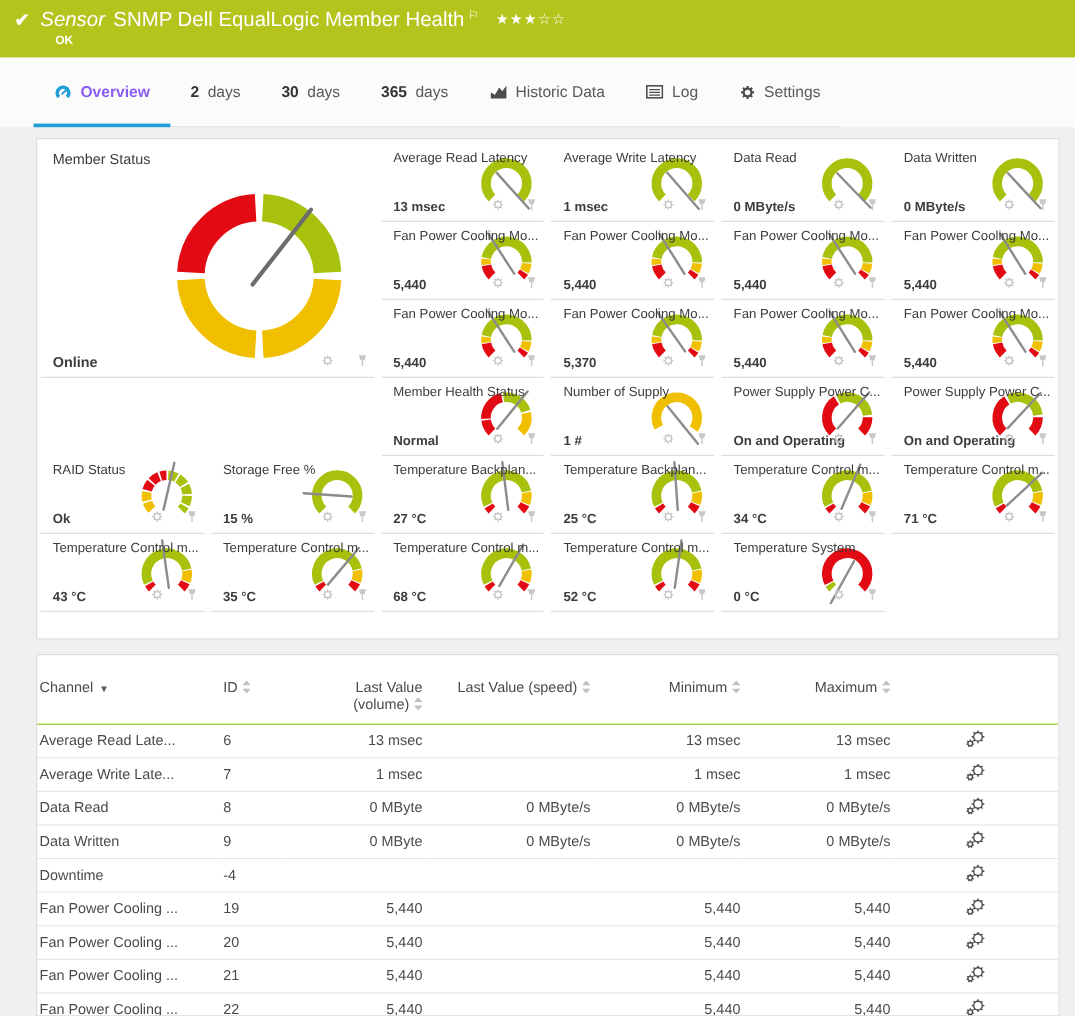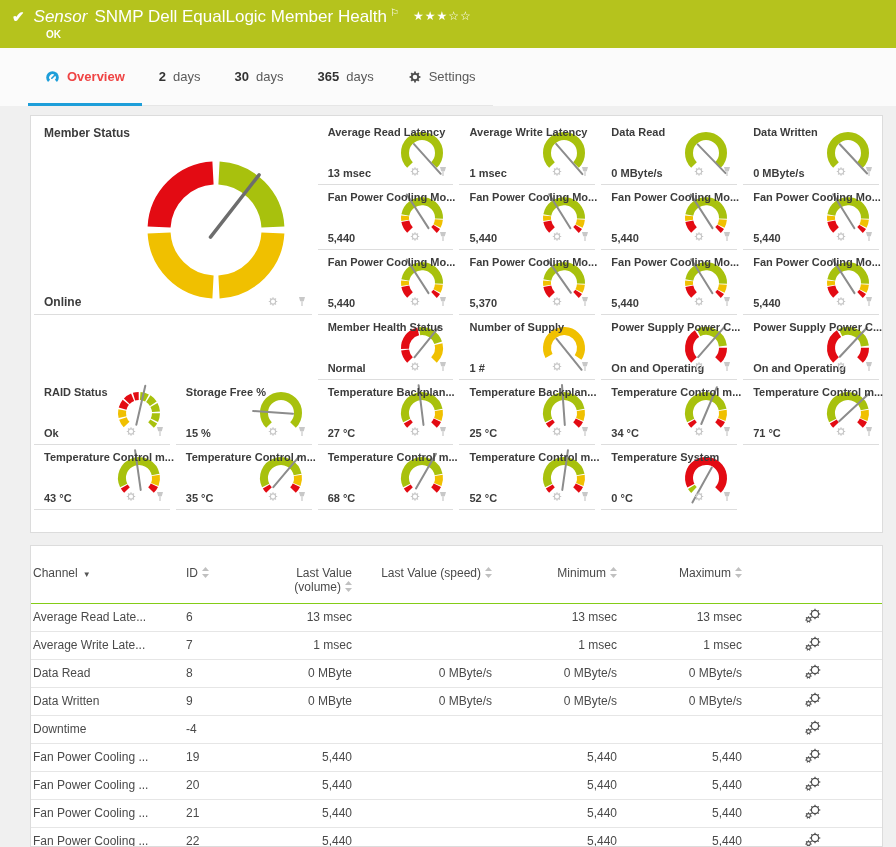--- a/index.html
+++ b/index.html
@@ -15,34 +15,34 @@
   .hdr-flag{font-size:10px;vertical-align:super;margin-left:3px;position:relative;top:-6px;}
   .hdr-stars{font-size:12px;letter-spacing:1px;margin-left:14px;position:relative;top:-2px;}
   .hdr-status{position:absolute;left:46px;top:29px;font-size:10px;font-weight:bold;}
 
   
   .tabbar{position:absolute;left:0;top:48px;width:896px;height:58px;background:#fbfbfb;
           display:flex;align-items:stretch;padding-left:28px;box-sizing:border-box;}
   .tab{position:relative;display:flex;align-items:center;gap:7px;padding:0 17px;cursor:pointer;
        font-size:13px;color:#5a5a5a;border-bottom:1px solid #e6e6e6;}
   .tab .num{font-weight:bold;color:#333;}
-  .tab.active{color:#ef4444;font-weight:bold;}
+  .tab.active{color:#8b5cf6;font-weight:bold;}
   .tab.active::after{content:"";position:absolute;left:0;right:0;bottom:-1px;height:3px;background:#1d9ed9;}
   .tab svg{display:block;}
 
   
   .panel{position:absolute;background:#fff;border:1px solid #dcdcdc;box-sizing:border-box;}
   #gauges-panel{left:30px;top:115px;width:853px;height:418px;}
   #table-panel{left:30px;top:545px;width:853px;height:302px;overflow:hidden;}
 
   
   #gauge-grid{display:grid;grid-template-columns:repeat(6,1fr);grid-template-rows:repeat(6,65px);
               padding-top:4px;}
   .g-cell{position:relative;margin:0 3px;border-bottom:1px solid #ddd;}
-  .g-title{position:absolute;left:10px;top:6px;font-size:11px;font-weight:bold;color:#3c3c3c;white-space:nowrap;z-index:2;}
+  .g-title{position:absolute;left:10px;top:6px;font-size:11px;font-weight:normal;color:#3c3c3c;white-space:nowrap;z-index:2;}
   .g-value{position:absolute;left:10px;bottom:5px;font-size:11px;font-weight:bold;color:#3c3c3c;z-index:2;}
   .g-gauge{position:absolute;right:4px;top:6px;width:54px;height:54px;overflow:visible;z-index:1;}
   .g-icons{position:absolute;right:5px;bottom:3px;z-index:3;}
   .g-big .g-title,.g-big .g-value{font-size:12px;}
   .g-big .g-gauge{width:160px;height:160px;right:16px;top:30px;}
 
   
   #chan-table{border-collapse:collapse;width:851px;margin-top:10px;font-size:12px;color:#4a4a4a;table-layout:fixed;}
   #chan-table th{font-weight:normal;color:#4a4a4a;padding:10px 2px 8px 2px;vertical-align:top;text-align:right;}
   #chan-table th.l{text-align:left;}
@@ -84,20 +84,39 @@
         <span class="num">2</span>
         <span>days</span>
       </div>
       <div class="tab">
         <span class="num">30</span>
         <span>days</span>
       </div>
       <div class="tab">
         <span class="num">365</span>
         <span>days</span>
+      </div>
+      <div class="tab">
+        <span>
+          <svg width="15" height="13" viewBox="0 0 15 13">
+            <path d="M1 12 V7 L4.5 9 L8 3 L10.5 6 L14 1.5 V12 Z" fill="#4d4d4d"></path>
+          </svg>
+        </span>
+        <span>Historic Data</span>
+      </div>
+      <div class="tab">
+        <span>
+          <svg width="15" height="13" viewBox="0 0 15 13">
+            <rect x="1" y="1.5" width="13" height="10" fill="none" stroke="#4d4d4d" stroke-width="1.3"></rect>
+    <line x1="3" y1="4.7" x2="12" y2="4.7" stroke="#4d4d4d" stroke-width="1"></line>
+            <line x1="3" y1="7" x2="12" y2="7" stroke="#4d4d4d" stroke-width="1"></line>
+    <line x1="3" y1="9.3" x2="12" y2="9.3" stroke="#4d4d4d" stroke-width="1"></line>
+          </svg>
+        </span>
+        <span>Log</span>
       </div>
       <div class="tab">
         <span>
           <svg width="14" height="14" viewBox="0 0 14 14">
             <circle cx="7" cy="7" r="3.2" fill="none" stroke="#4d4d4d" stroke-width="1.8"></circle>
             <line x1="7.0" y1="3.8" x2="7.0" y2="1.6" stroke="#4d4d4d" stroke-width="1.8"></line>
             <line x1="9.3" y1="4.7" x2="10.8" y2="3.2" stroke="#4d4d4d" stroke-width="1.8"></line>
             <line x1="10.2" y1="7.0" x2="12.4" y2="7.0" stroke="#4d4d4d" stroke-width="1.8"></line>
             <line x1="9.3" y1="9.3" x2="10.8" y2="10.8" stroke="#4d4d4d" stroke-width="1.8"></line>
             <line x1="7.0" y1="10.2" x2="7.0" y2="12.4" stroke="#4d4d4d" stroke-width="1.8"></line>

